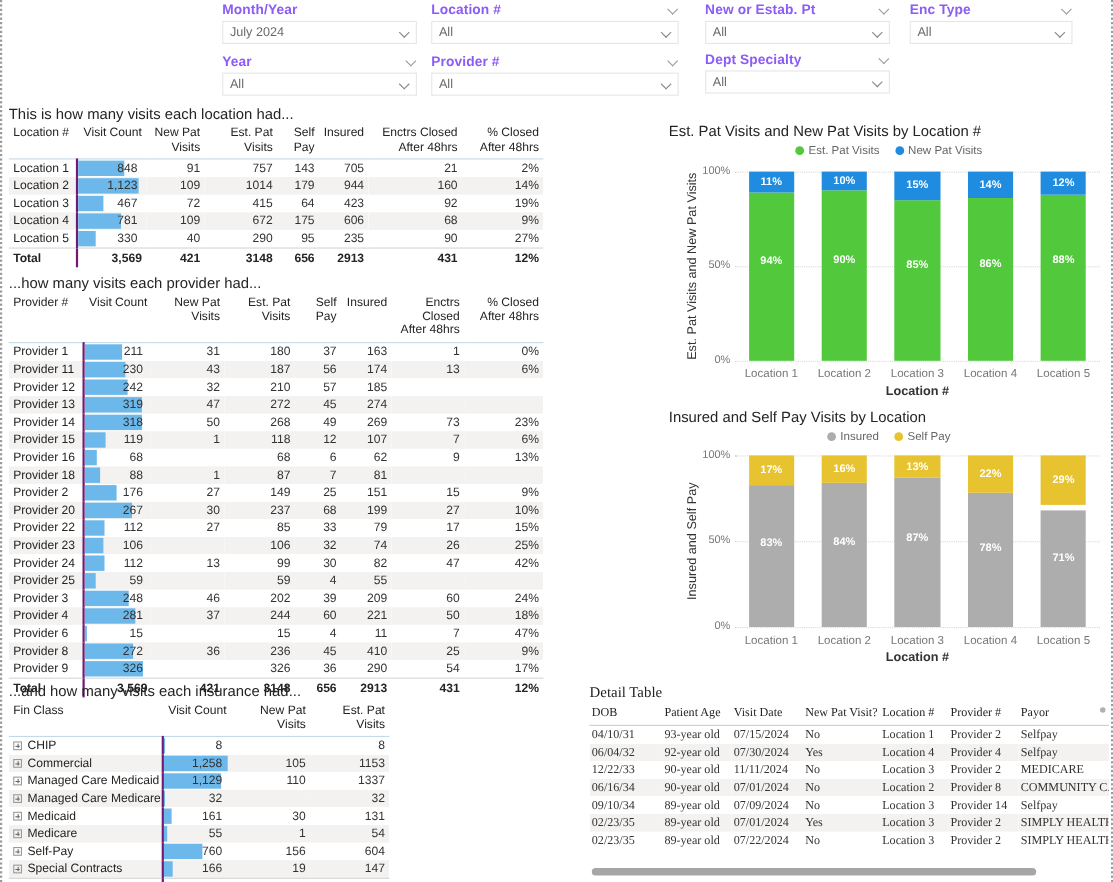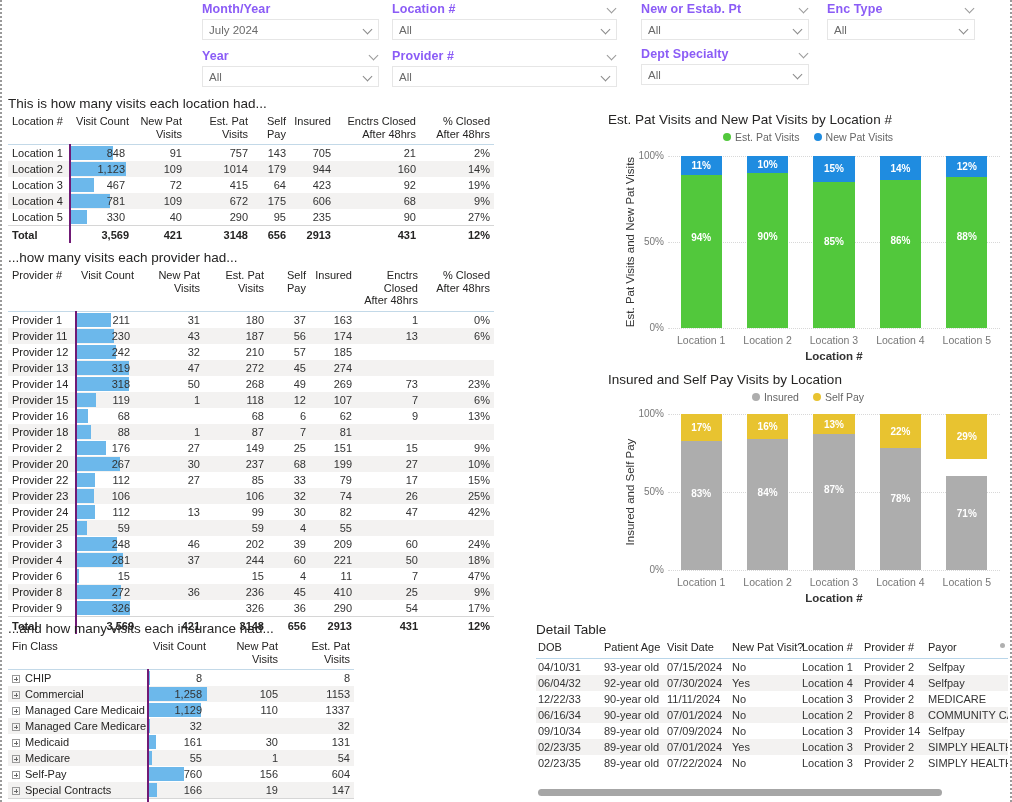--- a/index.html
+++ b/index.html
@@ -118,21 +118,21 @@
   }
   .ytick { position: absolute; font-size: 10px; color: #777; text-align: right; right: 0; }
   .gridline { position: absolute; border-top: 1px dotted #d8d8d8; }
   .barcol { position: absolute; bottom: 0; }
   .seg { position: absolute; left: 0; right: 0; display:flex; align-items:center; justify-content:center; }
   .seg span { font-size: 10px; color: #fff; font-weight: bold; }
   .xtick { position: absolute; font-size: 10.5px; color: #777; text-align: center; }
   .xaxis-title { position: absolute; font-size: 11.5px; color: #333; text-align: center; font-weight: 600;}
 
   
-  .detail-wrap { position: absolute; }
+  .detail-wrap { position: absolute; font-family: Liberation Serif, serif; }
   table.detail { border-collapse: collapse; table-layout: fixed; }
   table.detail th {
     font-size: 11px; font-weight: 400; color: #252423;
     text-align: left; padding: 2px 6px 5px 2px; white-space: nowrap;
   }
   table.detail thead tr { border-bottom: 1px solid #b9d6ea; }
   table.detail td {
     font-size: 11px; color: #333; padding: 1px 6px 1px 2px;
     height: 15.5px; line-height: 14px; white-space: nowrap; overflow: hidden;
   }
@@ -846,21 +846,21 @@
         <div class="barcol" style="left: 271.816px; width: 41.168px; height: 156px; bottom: 40px;">
           <div class="seg" style="background: rgb(173, 173, 173); height: 121.68px; bottom: 0px;">
             <span style="margin-bottom:21.9024px">78%</span>
           </div>
           <div class="seg" style="background: rgb(232, 195, 48); height: 34.32px; bottom: 121.68px;">
             <span style="">22%</span>
           </div>
         </div>
         <div class="xtick" style="left: 259.2px; width: 66.4px; top: 162px;">Location 4</div>
         <div class="barcol" style="left: 338.216px; width: 41.168px; height: 156px; bottom: 40px;">
-          <div class="seg" style="background: rgb(173, 173, 173); height: 94px; bottom: 0px;">
+          <div class="seg" style="background: rgb(173, 173, 173); height: 106px; bottom: 0px;">
             <span style="margin-bottom:19.936799999999998px">71%</span>
           </div>
           <div class="seg" style="background: rgb(232, 195, 48); height: 45.24px; bottom: 110.76px;">
             <span style="">29%</span>
           </div>
         </div>
         <div class="xtick" style="left: 325.6px; width: 66.4px; top: 162px;">Location 5</div>
         <div class="xaxis-title" style="left: 60px; width: 332px; top: 178px;">Location #</div>
       </div>
   </div>

